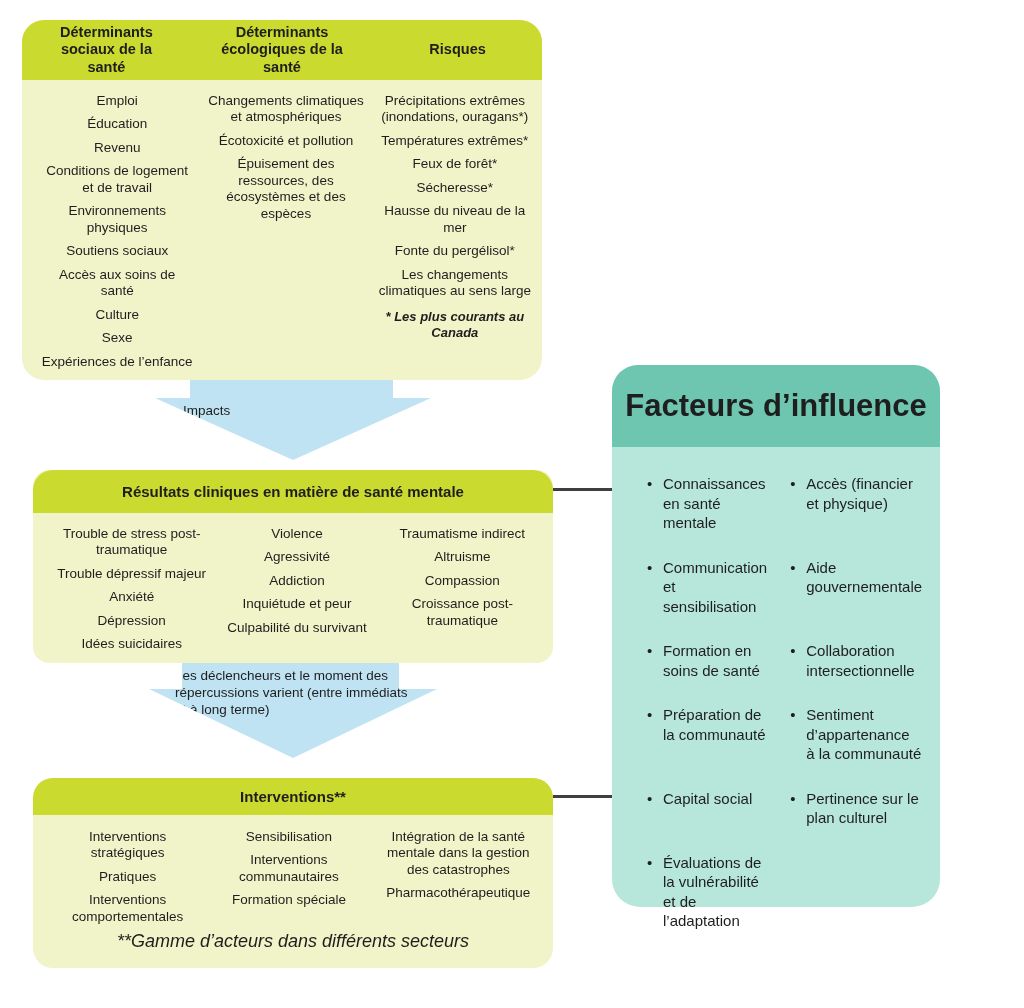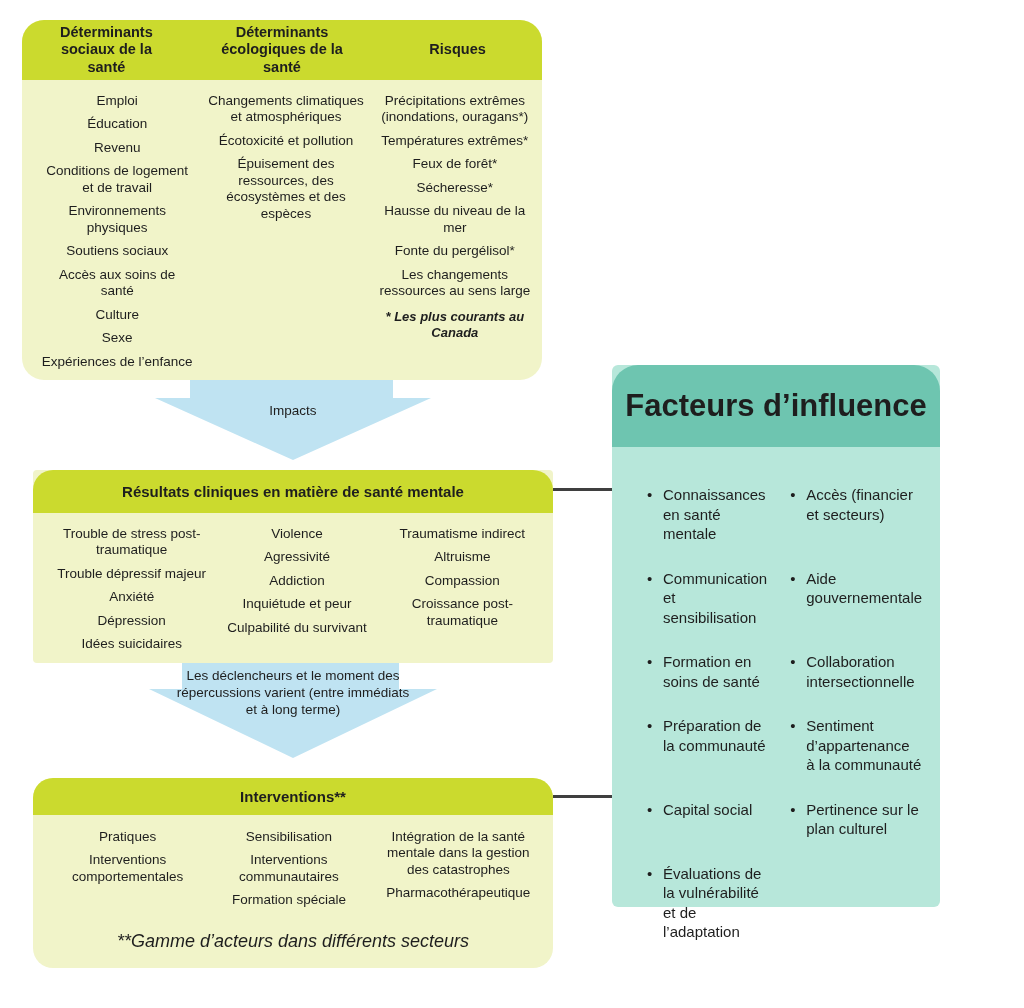--- a/index.html
+++ b/index.html
@@ -35,21 +35,21 @@
     padding:13px 6px 0 6px;
     margin-left:8px;
   }
   .col{text-align:center;}
   .item{font-size:13.5px;line-height:1.22;margin:0 auto 7px auto;padding:0 5px;}
   .footnote{
     font-size:13px;font-weight:bold;font-style:italic;text-align:center;
     margin-top:9px;line-height:1.25;
   }
 
-  .mid-box{left:33px;top:470px;width:520px;height:193px;border-radius:4px;}
+  .mid-box{left:33px;top:470px;width:520px;height:193px;border-radius:16px;}
   .bar-header{
     height:43px;display:flex;align-items:center;justify-content:center;
     font-weight:bold;font-size:15px;background:var(--header_green);
     border-radius:20px 20px 0 0;
   }
   .mid-box .three-col-body{grid-template-columns:1.05fr 1fr 1.05fr;}
 
   .bottom-box{left:33px;top:778px;width:520px;height:190px;border-radius:20px;}
   .bottom-box .bar-header{height:37px;}
   .bottom-box .three-col-body{grid-template-columns:1fr 1fr 1.1fr;padding-top:14px;}
@@ -63,42 +63,42 @@
   .arrow1{
     left:155px;top:380px;width:276px;height:80px;
     clip-path:polygon(35px 0px,238px 0px,238px 18px,276px 18px,138px 80px,0px 18px,35px 18px);
   }
   .arrow2{
     left:149px;top:663px;width:288px;height:95px;
     clip-path:polygon(33px 0px,250px 0px,250px 26px,288px 26px,144px 95px,0px 26px,33px 26px);
   }
   .arrow-label{
     position:absolute;left:50%;transform:translateX(-50%);
-    text-align:center;font-size:13.5px;line-height:1.25;color:var(--text);
+    text-align:left;font-size:13.5px;line-height:1.25;color:var(--text);
   }
   .arrow1 .arrow-label{top:23px;width:220px;}
   .arrow2 .arrow-label{top:5px;width:236px;}
 
   
   .connector{position:absolute;height:3px;background:var(--connector);}
   .connector-1{left:553px;top:488px;width:59px;}
   .connector-2{left:553px;top:795px;width:59px;}
 
   
   .influence-box{
     position:absolute;left:612px;top:365px;width:328px;height:542px;
-    background:var(--teal_body);border-radius:6px;
+    background:var(--teal_body);border-radius:28px;
   }
   .influence-header{
     height:82px;background:var(--teal_header);border-radius:26px 26px 0 0;
     display:flex;align-items:center;justify-content:center;
   }
   .influence-title{font-size:31px;font-weight:bold;}
   .influence-body{
-    padding:38px 22px 0 34px;
+    padding:27px 22px 0 34px;
     display:grid;grid-template-columns:1.08fr 1fr;column-gap:22px;row-gap:25px;
     align-items:start;
   }
   .bullet-item{position:relative;padding-left:17px;font-size:15px;line-height:1.3;}
   .bullet-item::before{content:"\2022";position:absolute;left:1px;top:0;}
 </style>
 </head>
 <body>
 
 <div class="canvas">
@@ -128,21 +128,21 @@
           <div class="item">Épuisement des ressources, des écosystèmes et des espèces</div>
         </div>
       <div class="col">
         <div>
             <div class="item">Précipitations extrêmes (inondations, ouragans*)</div>
             <div class="item">Températures extrêmes*</div>
             <div class="item">Feux de forêt*</div>
             <div class="item">Sécheresse*</div>
             <div class="item">Hausse du niveau de la mer</div>
             <div class="item">Fonte du pergélisol*</div>
-            <div class="item">Les changements ressources au sens large</div>
+            <div class="item">Les changements climatiques au sens large</div>
           </div>
         <div class="footnote">* Les plus courants au Canada</div>
       </div>
     </div>
   </section>
 
   <div class="arrow arrow1">
     <span class="arrow-label">Impacts</span>
   </div>
 
@@ -173,20 +173,21 @@
   </section>
 
   <div class="arrow arrow2">
     <span class="arrow-label">Les déclencheurs et le moment des répercussions varient (entre immédiats et à long terme)</span>
   </div>
 
   <section class="box bottom-box">
     <div class="bar-header">Interventions**</div>
     <div class="three-col-body">
       <div class="col">
+          <div class="item">Interventions stratégiques</div>
           <div class="item">Pratiques</div>
           <div class="item">Interventions comportementales</div>
         </div>
       <div class="col">
           <div class="item">Sensibilisation</div>
           <div class="item">Interventions communautaires</div>
           <div class="item">Formation spéciale</div>
         </div>
       <div class="col">
           <div class="item">Intégration de la santé mentale dans la gestion des catastrophes</div>
@@ -198,21 +199,21 @@
 
   <div class="connector connector-1"></div>
   <div class="connector connector-2"></div>
 
   <section class="influence-box">
     <div class="influence-header">
       <h2 class="influence-title">Facteurs d’influence</h2>
     </div>
     <div class="influence-body">
       <div class="bullet-item">Connaissances en santé mentale</div>
-      <div class="bullet-item">Accès (financier et secteurs)</div>
+      <div class="bullet-item">Accès (financier et physique)</div>
       <div class="bullet-item">Communication et sensibilisation</div>
       <div class="bullet-item">Aide gouvernementale</div>
       <div class="bullet-item">Formation en soins de santé</div>
       <div class="bullet-item">Collaboration intersectionnelle</div>
       <div class="bullet-item">Préparation de la communauté</div>
       <div class="bullet-item">Sentiment d’appartenance à la communauté</div>
       <div class="bullet-item">Capital social</div>
       <div class="bullet-item">Pertinence sur le plan culturel</div>
       <div class="bullet-item">Évaluations de la vulnérabilité et de l’adaptation</div>
       <div></div>

